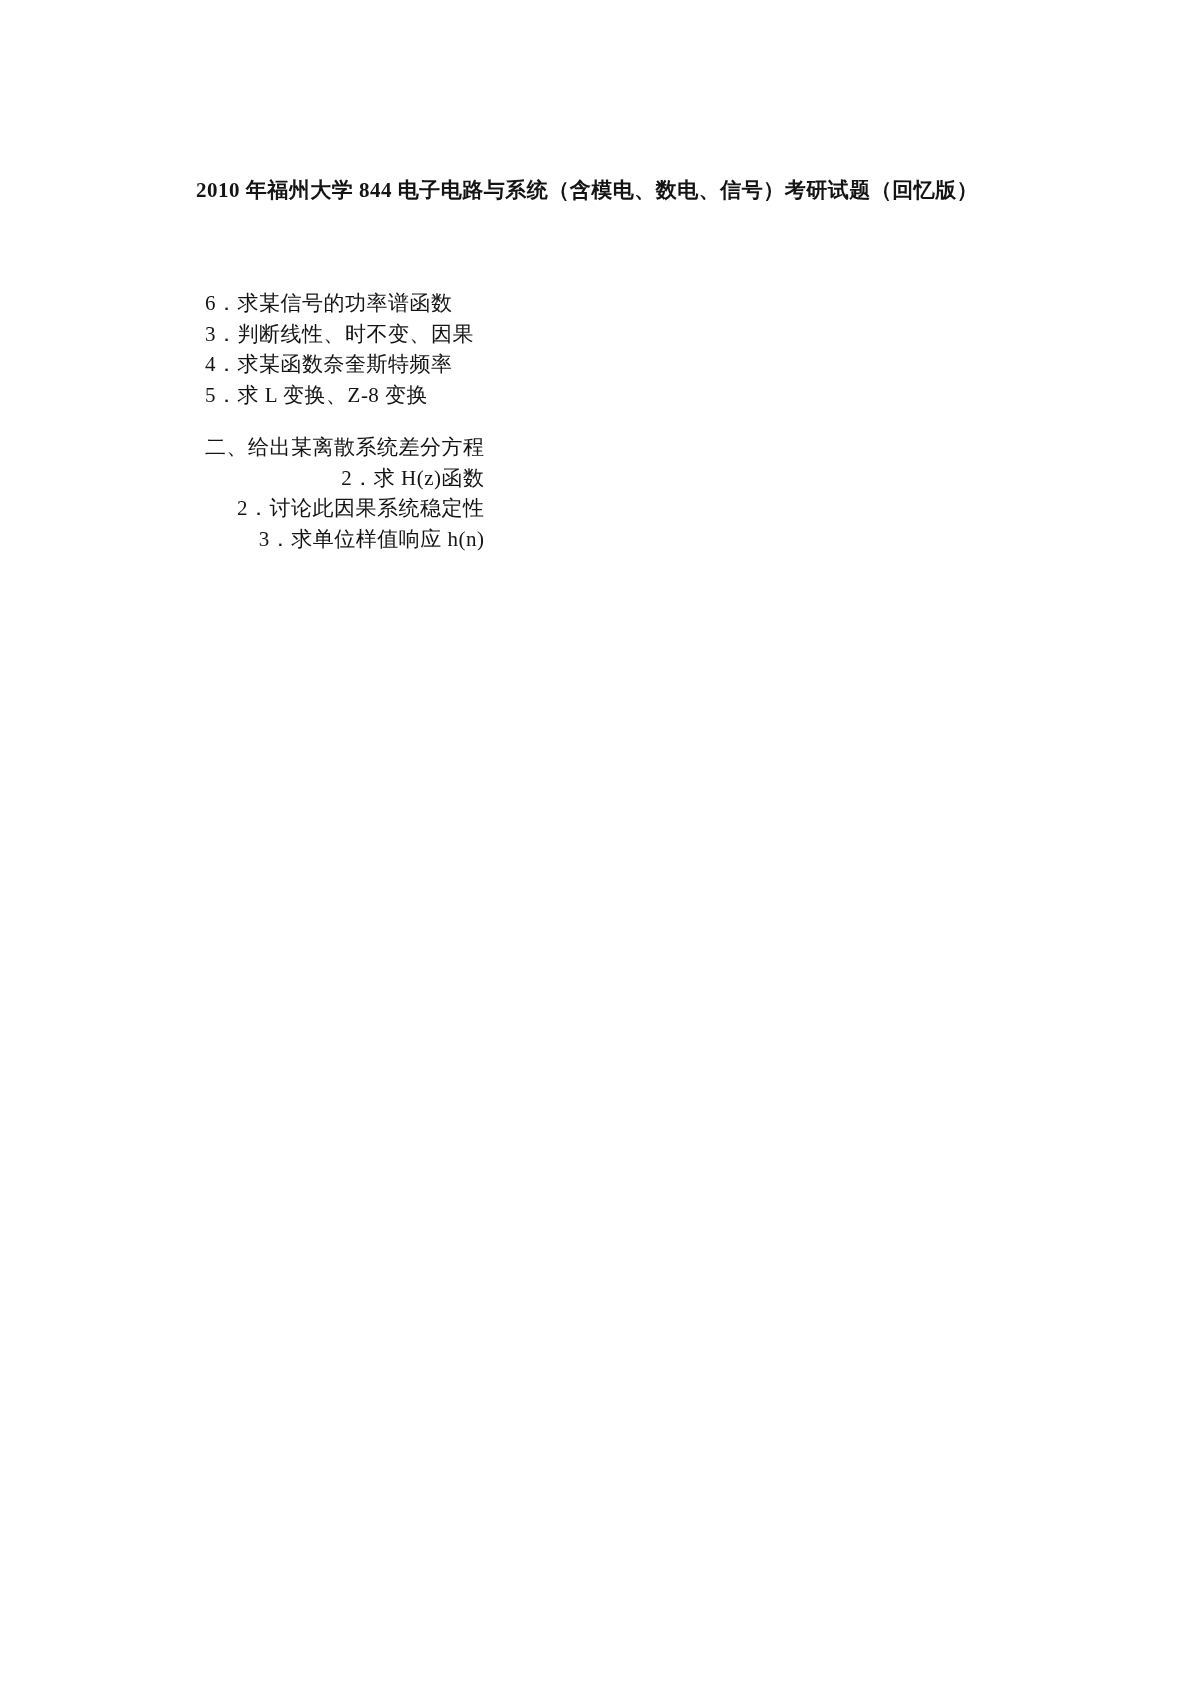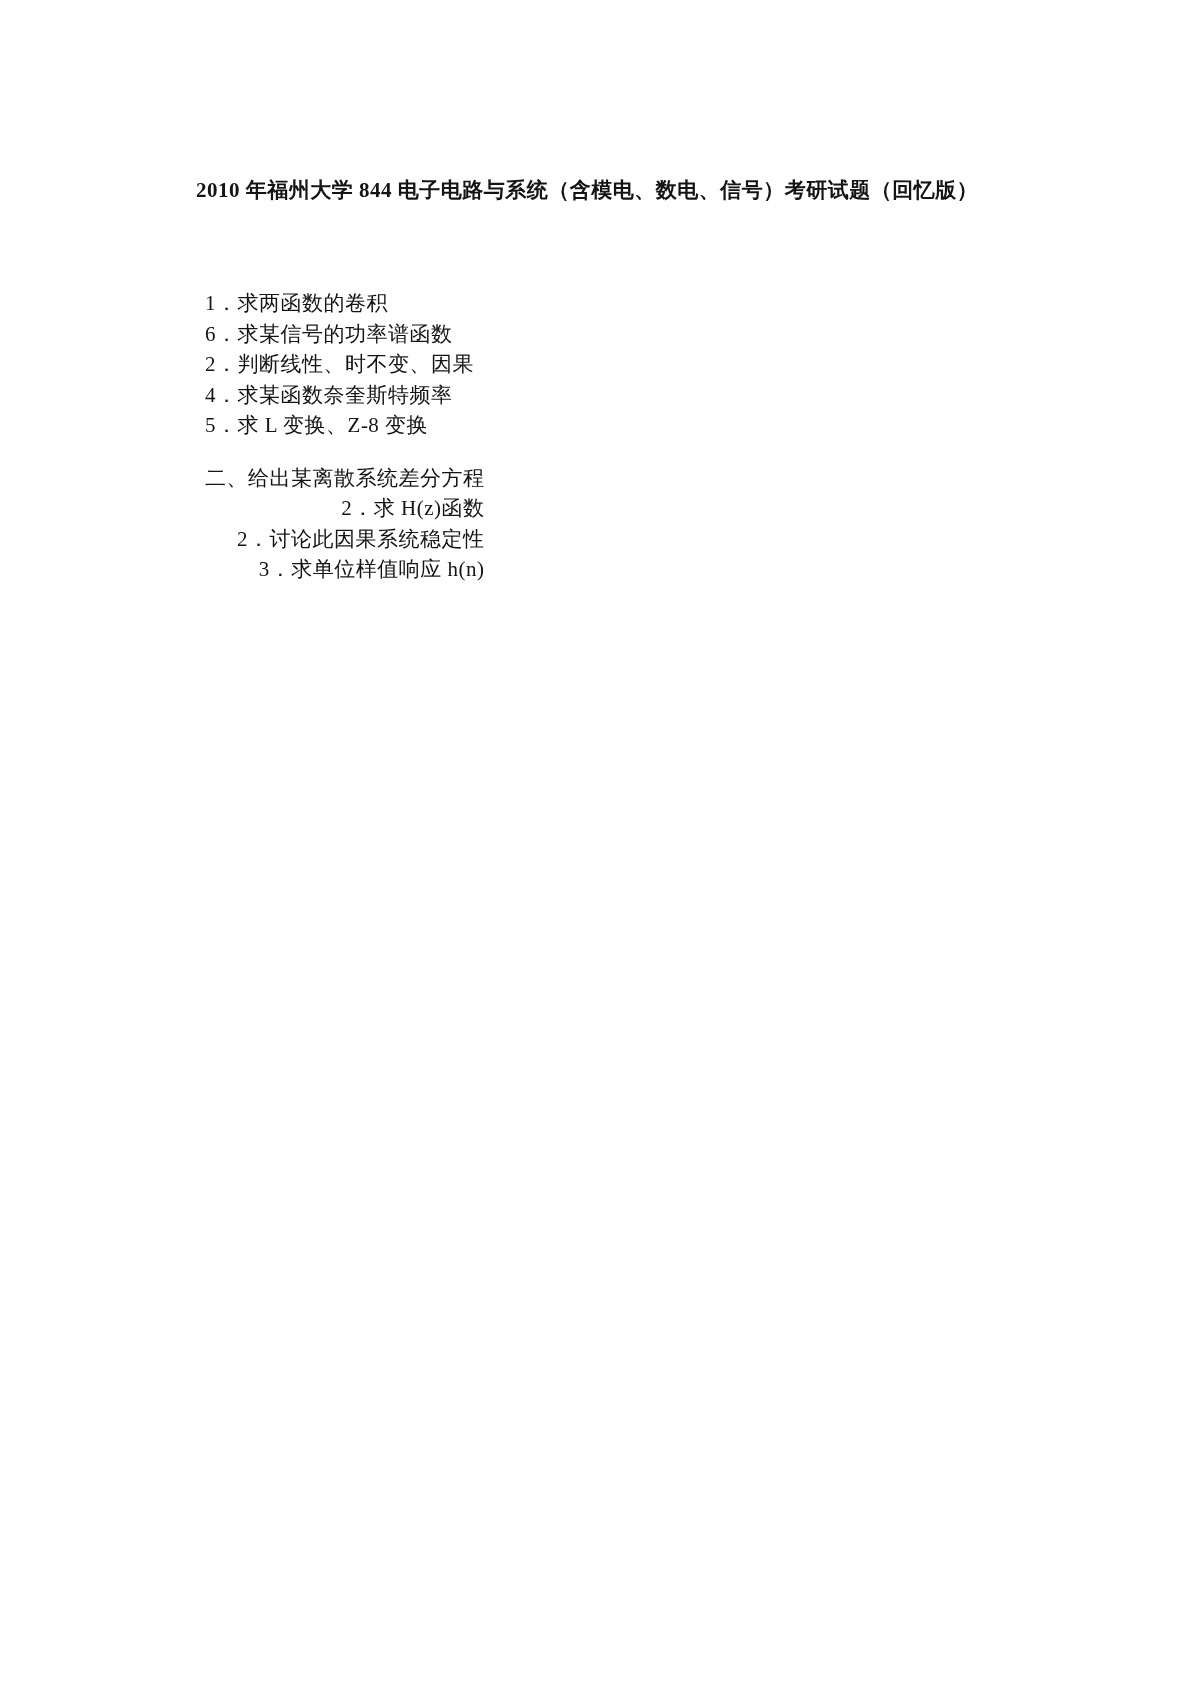--- a/index.html
+++ b/index.html
@@ -48,23 +48,22 @@
 </head>
 <body>
 
 <div class="page">
 
   <h1 class="doc-title">2010 年福州大学 844 电子电路与系统（含模电、数电、信号）考研试题（回忆版）</h1>
 
   <div class="content">
 
     <div class="section">
-      <p>1．求两函数的卷积</p>
       <p>6．求某信号的功率谱函数</p>
-      <p>2．判断线性、时不变、因果</p>
+      <p>3．判断线性、时不变、因果</p>
       <p>4．求某函数奈奎斯特频率</p>
       <p>5．求 L 变换、Z-8 变换</p>
     </div>
 
     <div class="section section-2">
       <p>二、给出某离散系统差分方程</p>
       <p>2．求 H(z)函数</p>
       <p>2．讨论此因果系统稳定性</p>
       <p>3．求单位样值响应 h(n)</p>
     </div>

